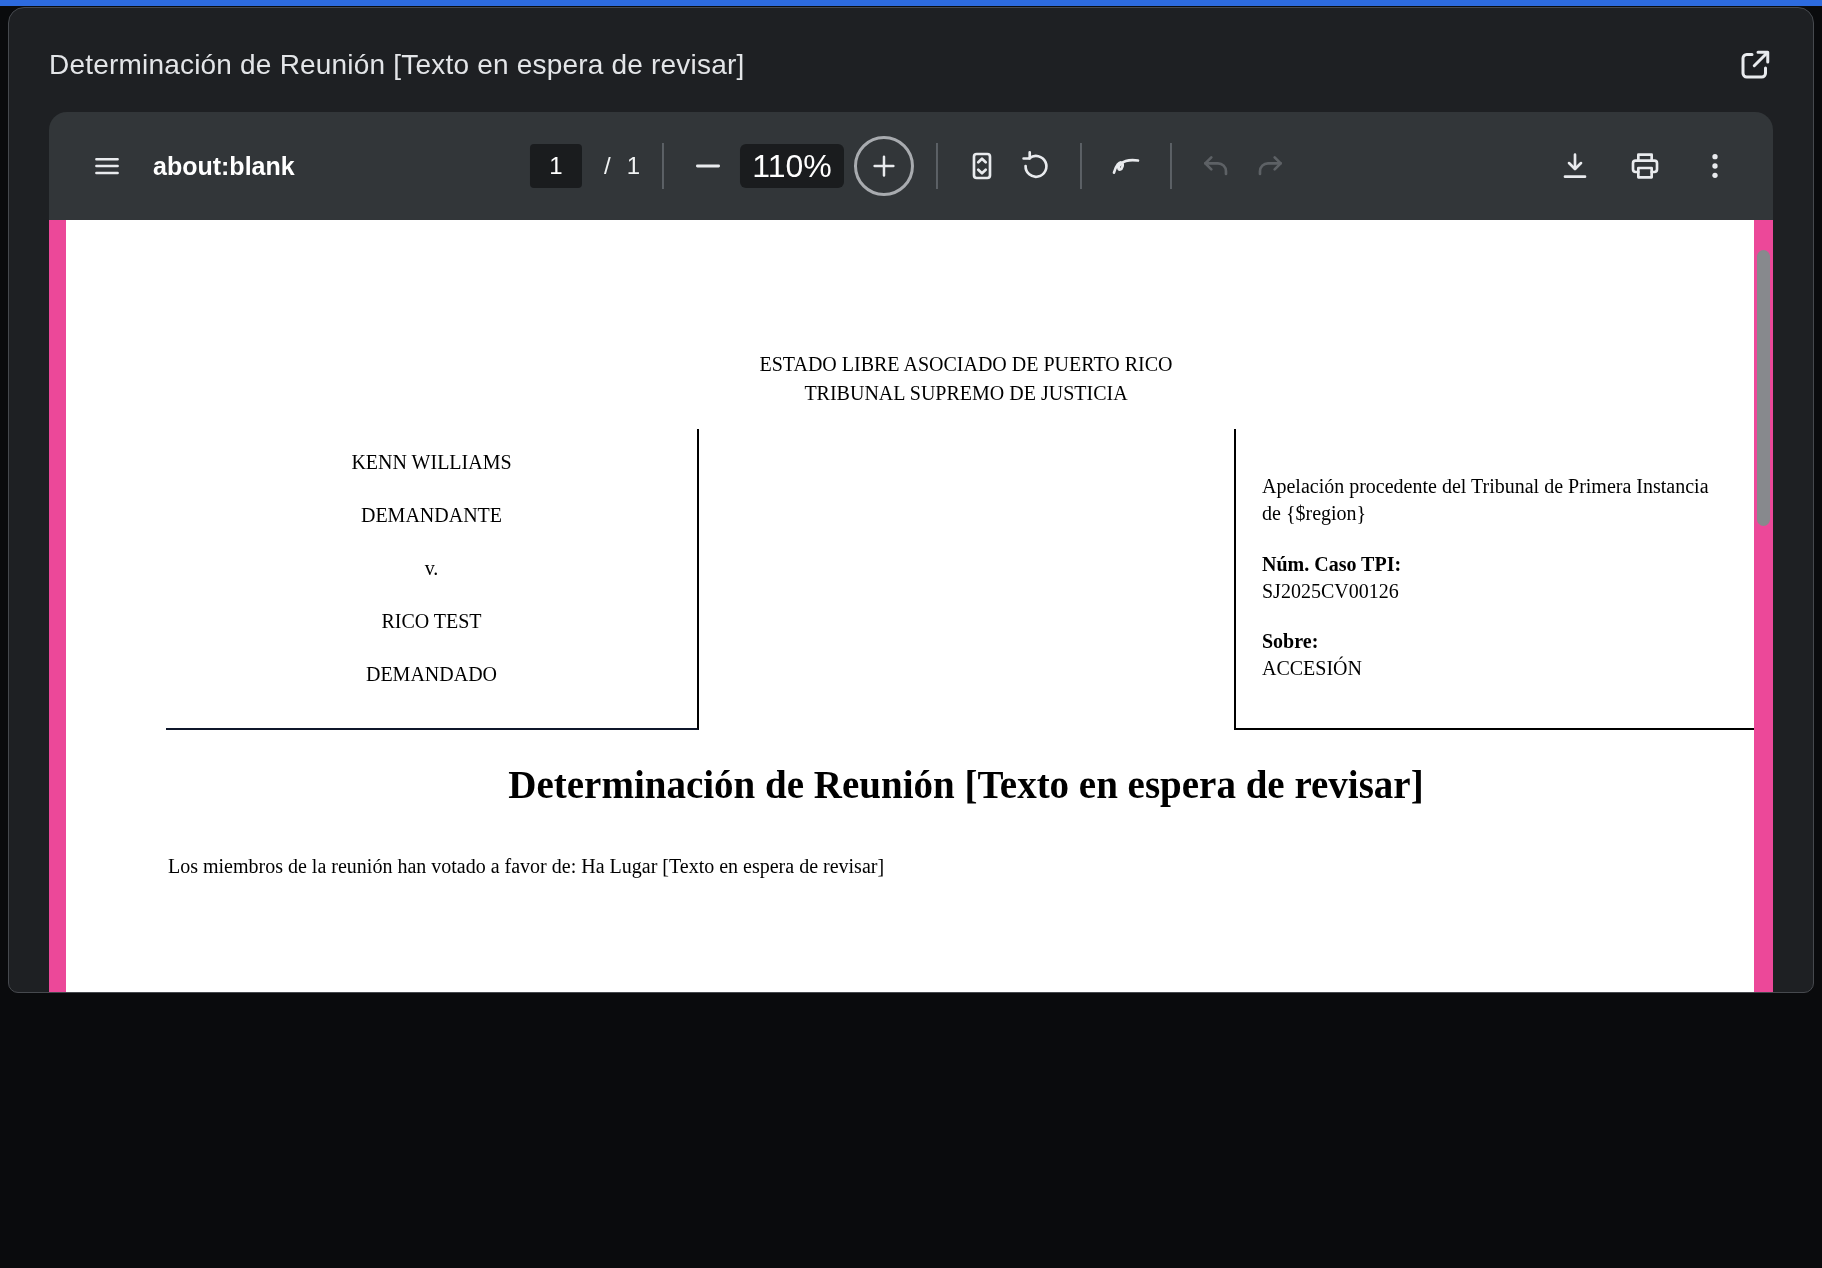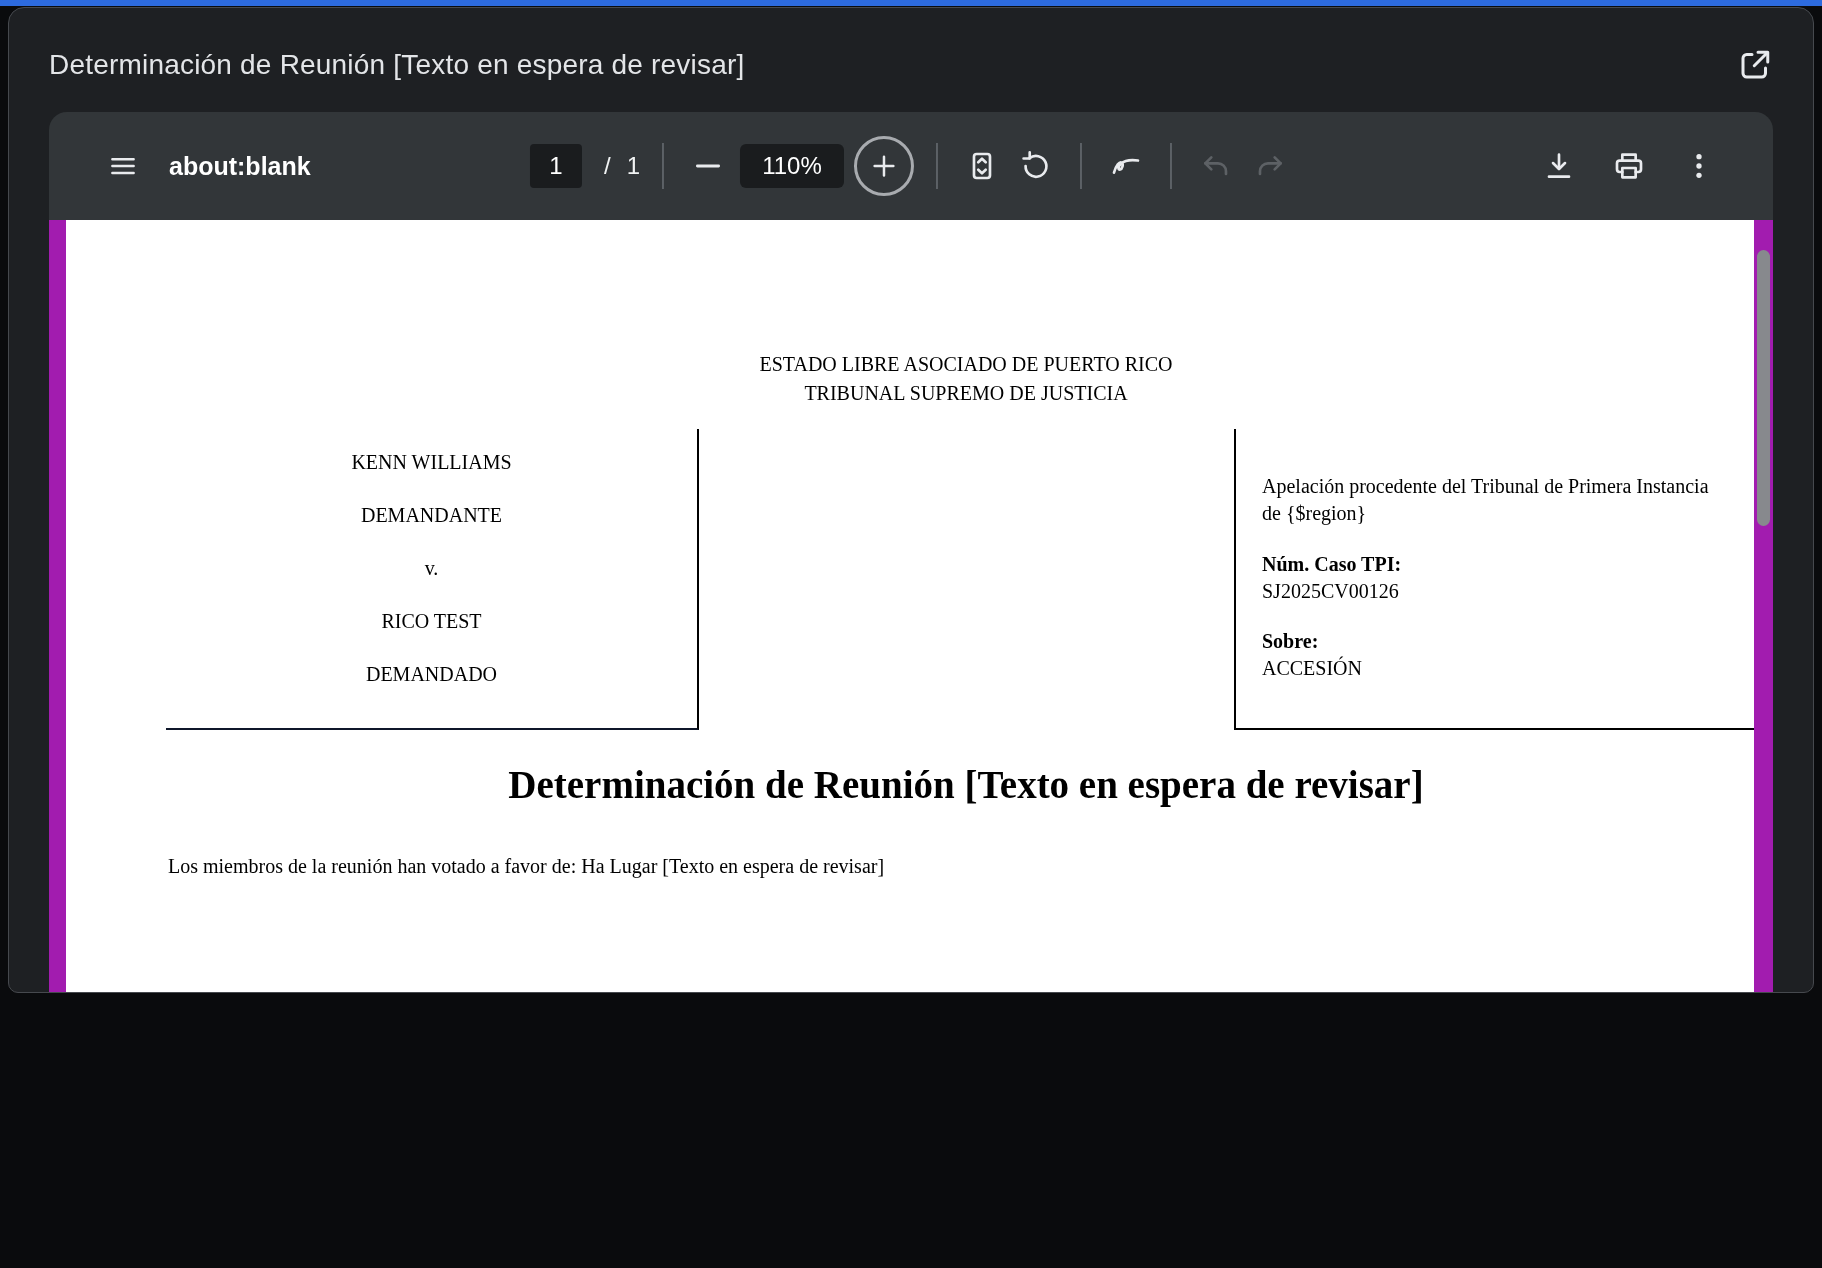--- a/index.html
+++ b/index.html
@@ -21,37 +21,37 @@
   .icon-btn { background:none; border:none; cursor:pointer; display:flex; align-items:center;
               justify-content:center; width:44px; height:44px; padding:0; }
   svg.icon { stroke:#e9ebee; fill:none; stroke-width:2; stroke-linecap:round; stroke-linejoin:round; }
   svg.icon.dim { stroke:#5d6165; }
   svg.icon-fill { fill:#e9ebee; stroke:none; } .i30 { width:30px; height:30px; }
   .i32 { width:32px; height:32px; } .i34 { width:34px; height:34px; } .i36 { width:36px; height:36px; }
 
   
   .pdf-frame { margin:0 40px; }
   .pdf-toolbar { position:relative; height:108px; background:#323639; border-radius:18px 18px 0 0;
-                 display:flex; align-items:center; padding:0 52px; }
+                 display:flex; align-items:center; padding:0 36px; }
   .tb-left { display:flex; align-items:center; gap:24px; }
   .filename { color:#ffffff; font-weight:700; font-size:25px; }
   .tb-center { position:absolute; left:50%; top:50%; transform:translate(-50%,-50%);
                display:flex; align-items:center; gap:10px; }
   .tb-right { margin-left:auto; display:flex; align-items:center; gap:26px; }
   .tb-sep { width:2px; height:46px; background:#5c6166; margin:0 12px; }
   .page-input { width:52px; height:44px; background:#1a1c1e; border:none; border-radius:4px;
                 color:#ffffff; font-size:24px; text-align:center; font-family:"Liberation Sans",sans-serif; }
   .page-divider { color:#f1f3f4; font-size:24px; margin:0 6px 0 12px; }
   .page-total { color:#f1f3f4; font-size:24px; }
   .zoom-display { min-width:104px; height:44px; background:#1a1c1e; border-radius:6px; color:#ffffff;
-                  font-size:24px; display:flex; align-items:center; justify-content:center; cursor:text; }
+                  font-size:32px; display:flex; align-items:center; justify-content:center; cursor:text; }
   .zoom-in-circle { width:60px; height:60px; border:3px solid #a8abaf; border-radius:50%; }
 
   
-  .pdf-viewport { position:relative; height:955px; background:#a21caf; overflow:hidden; }
+  .pdf-viewport { position:relative; height:955px; background:#ec4899; overflow:hidden; }
   .pdf-page { position:absolute; left:17px; top:0; width:1688px; height:922px; background:#ffffff;
               overflow:hidden; }
   .doc { position:absolute; left:0; top:0; width:1800px; height:922px; color:#000;
          font-family:"Liberation Serif", serif; font-size:20px; }
 
   .court-header { position:absolute; top:130px; left:0; width:1800px; text-align:center; line-height:29px; }
   .caption-left { position:absolute; left:100px; top:209px; width:533px; height:301px;
                   border-right:2px solid #000; border-bottom:2px solid #0f172a;
                   display:flex; flex-direction:column; align-items:center; padding-top:22px; gap:30px;
                   line-height:23px; }

